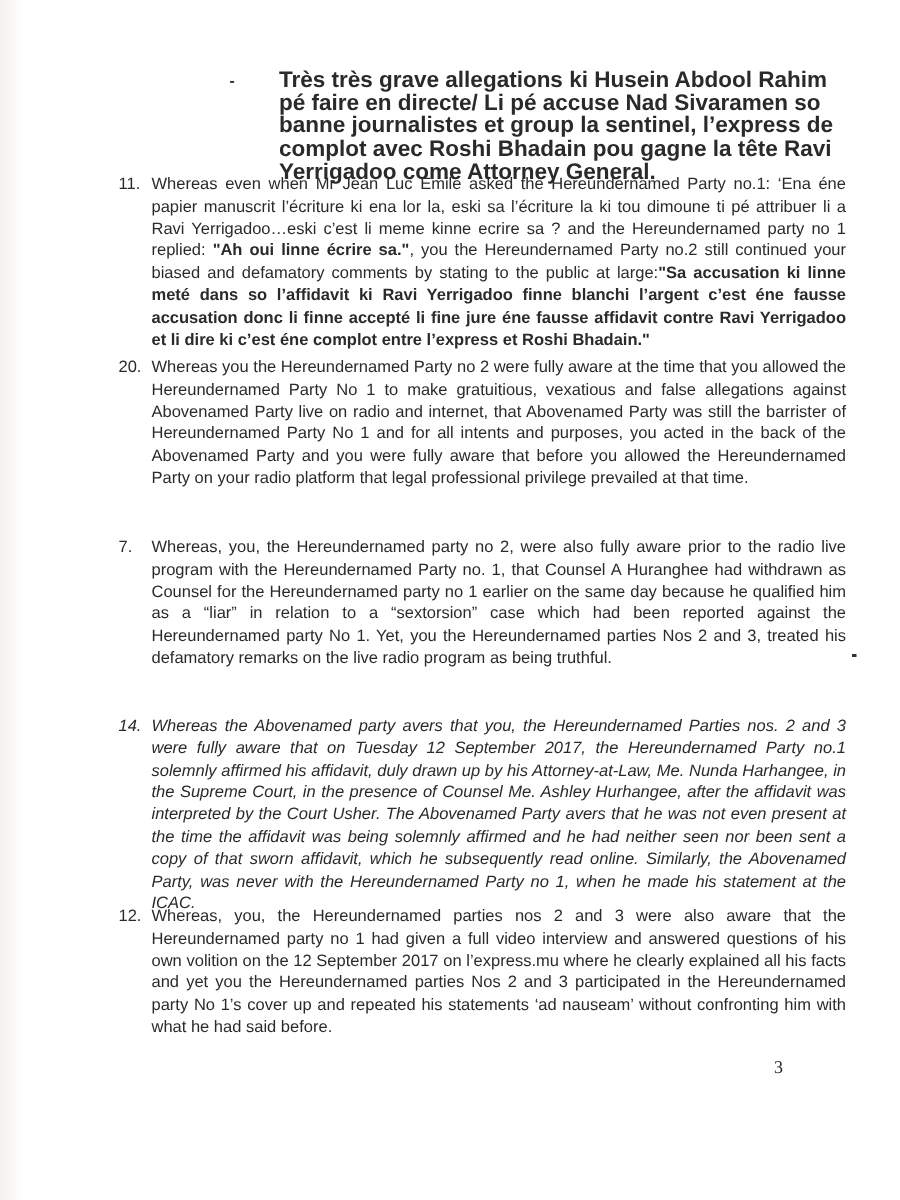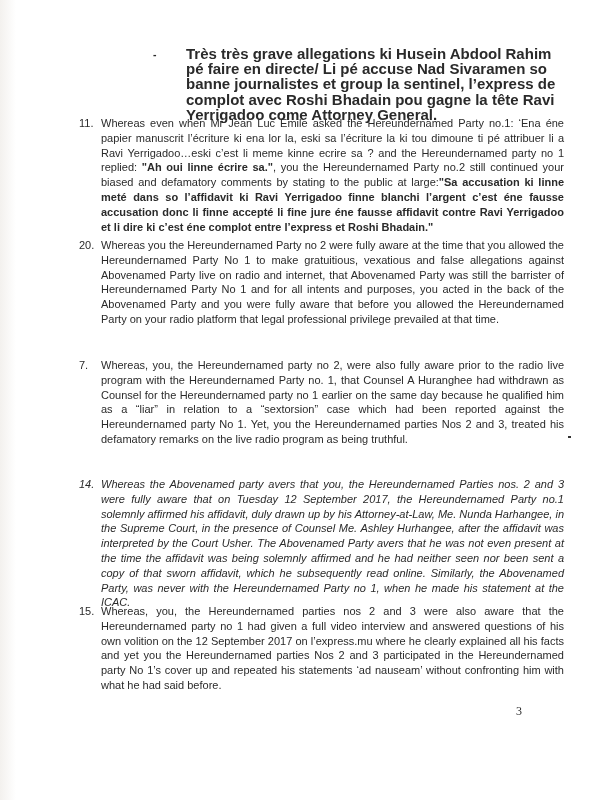--- a/index.html
+++ b/index.html
@@ -71,18 +71,18 @@
   </div>
 
   <div class="speck" style="left:568px; top:436px;"></div>
 
   <div class="para p14">
     <span class="num">14.</span>
     <span>Whereas the Abovenamed party avers that you, the Hereundernamed Parties nos. 2 and 3 were fully aware that on Tuesday 12 September 2017, the Hereundernamed Party no.1 solemnly affirmed his affidavit, duly drawn up by his Attorney-at-Law, Me. Nunda Harhangee, in the Supreme Court, in the presence of Counsel Me. Ashley Hurhangee, after the affidavit was interpreted by the Court Usher. The Abovenamed Party avers that he was not even present at the time the affidavit was being solemnly affirmed and he had neither seen nor been sent a copy of that sworn affidavit, which he subsequently read online. Similarly, the Abovenamed Party, was never with the Hereundernamed Party no 1, when he made his statement at the ICAC.</span>
   </div>
 
   <div class="para p15">
-    <span class="num">15.</span>
+    <span class="num">12.</span>
     <span>Whereas, you, the Hereundernamed parties nos 2 and 3 were also aware that the Hereundernamed party no 1 had given a full video interview and answered questions of his own volition on the 12 September 2017 on l’express.mu where he clearly explained all his facts and yet you the Hereundernamed parties Nos 2 and 3 participated in the Hereundernamed party No 1’s cover up and repeated his statements ‘ad nauseam’ without confronting him with what he had said before.</span>
   </div>
 
   <div class="page-number">3</div>
 </div>
 
 </body></html>

